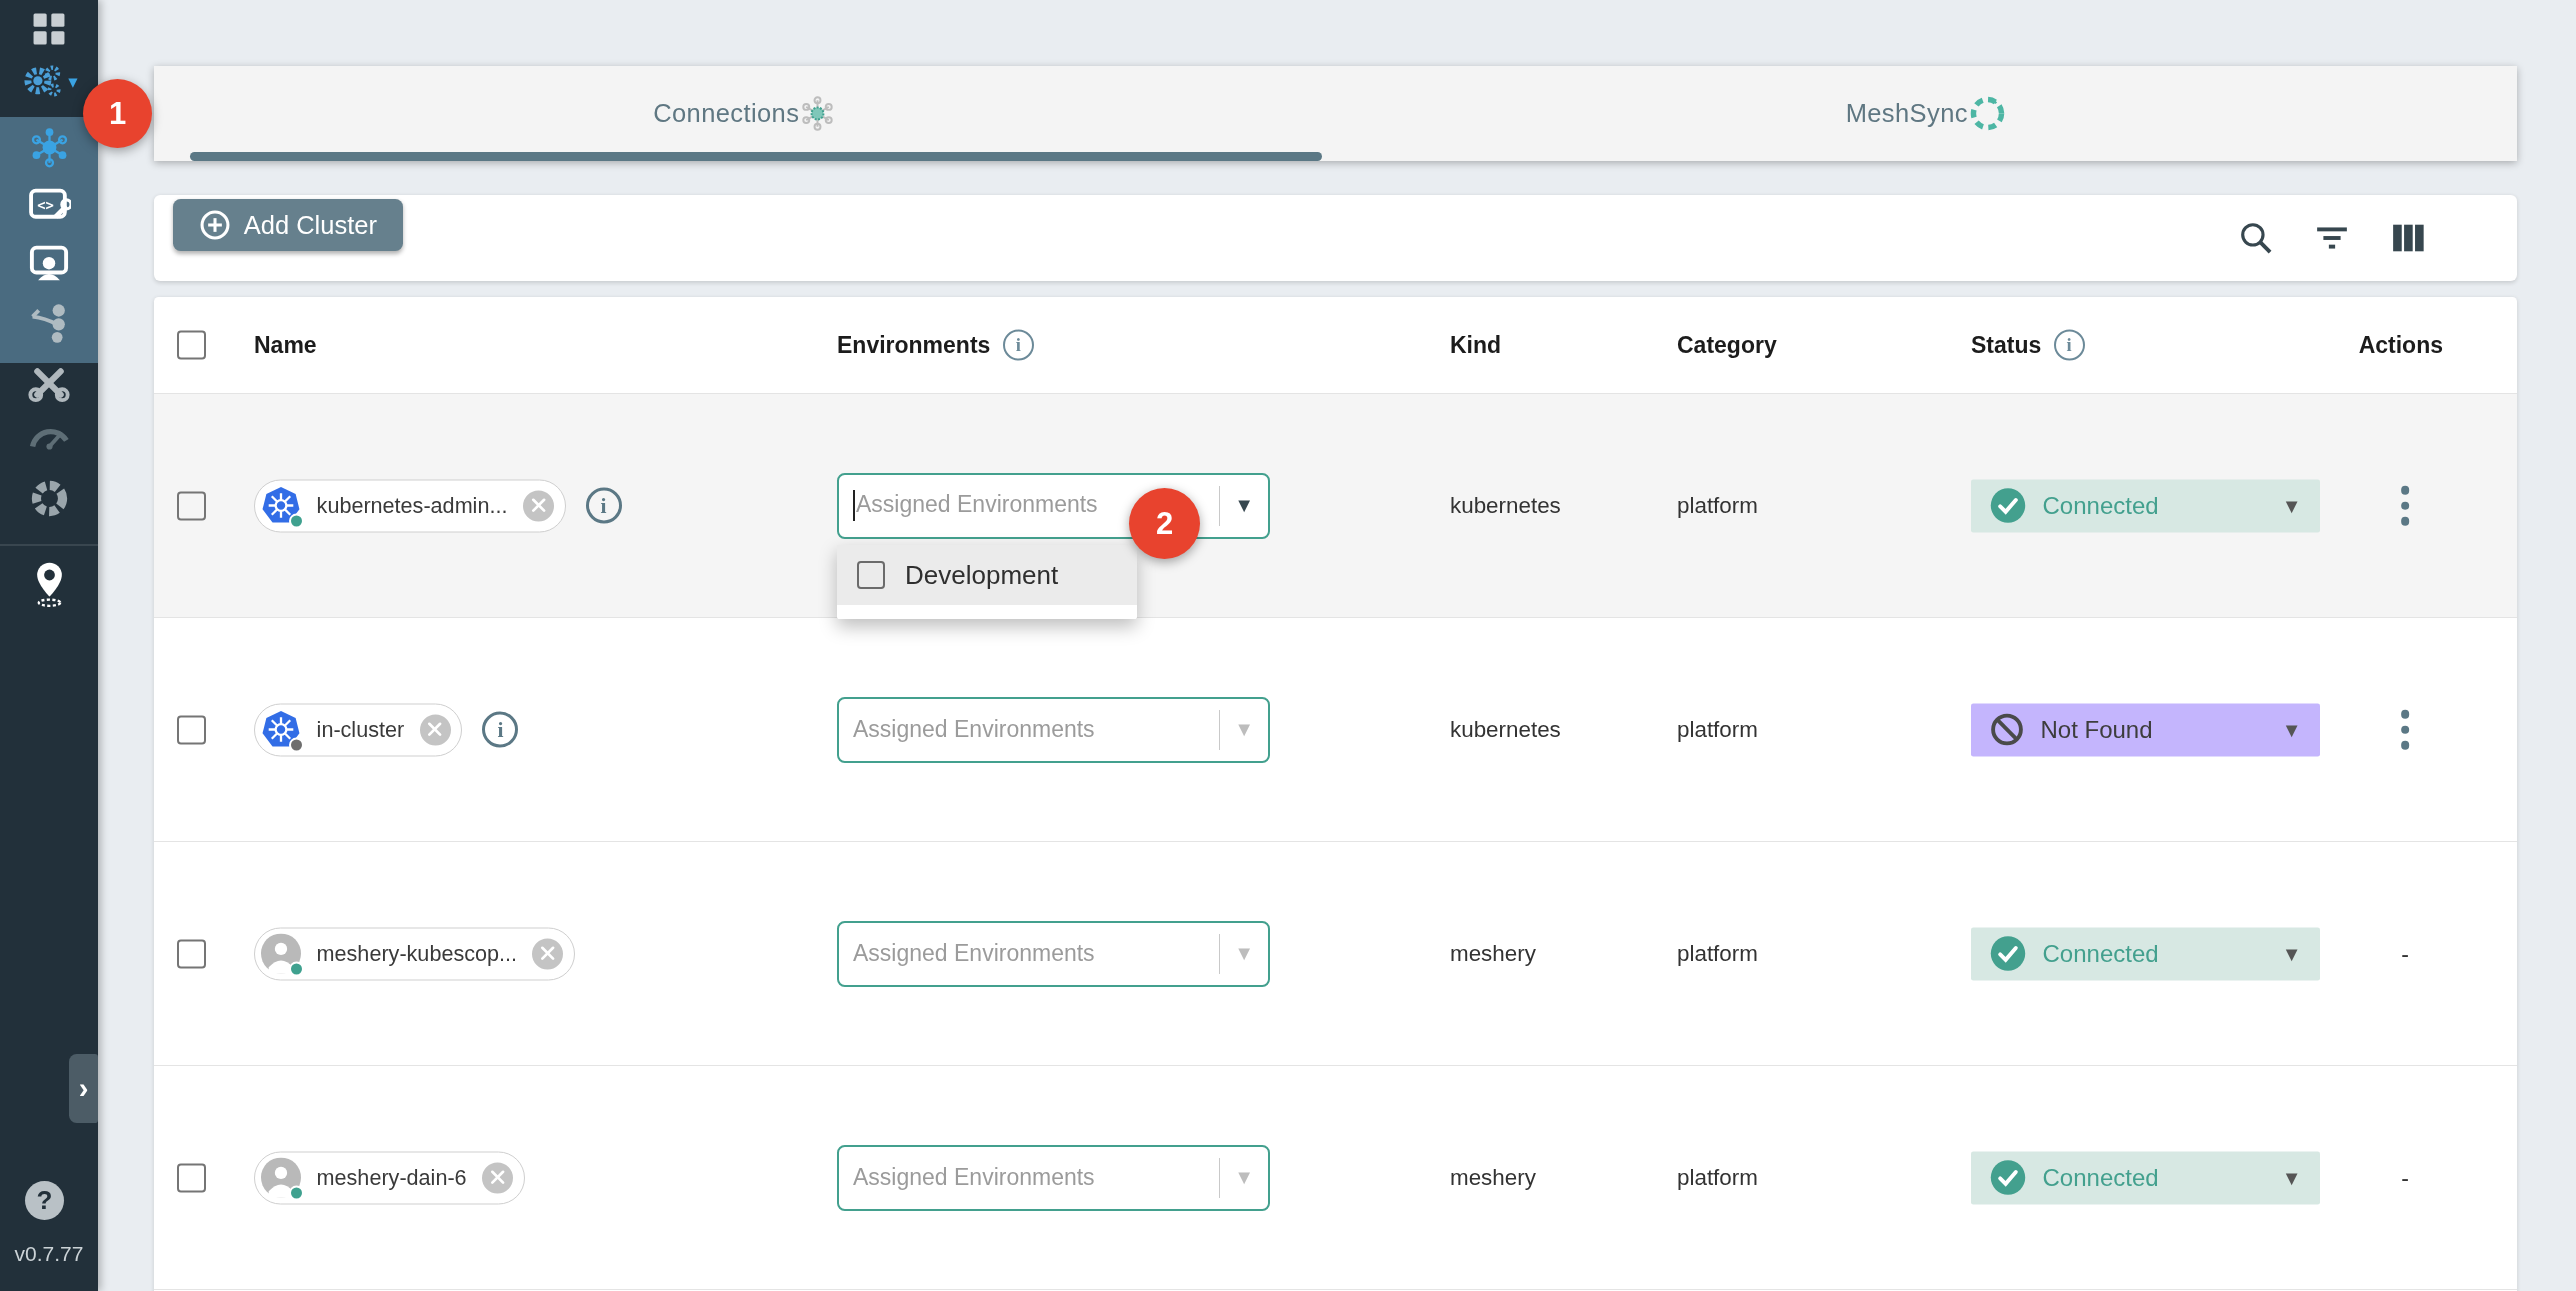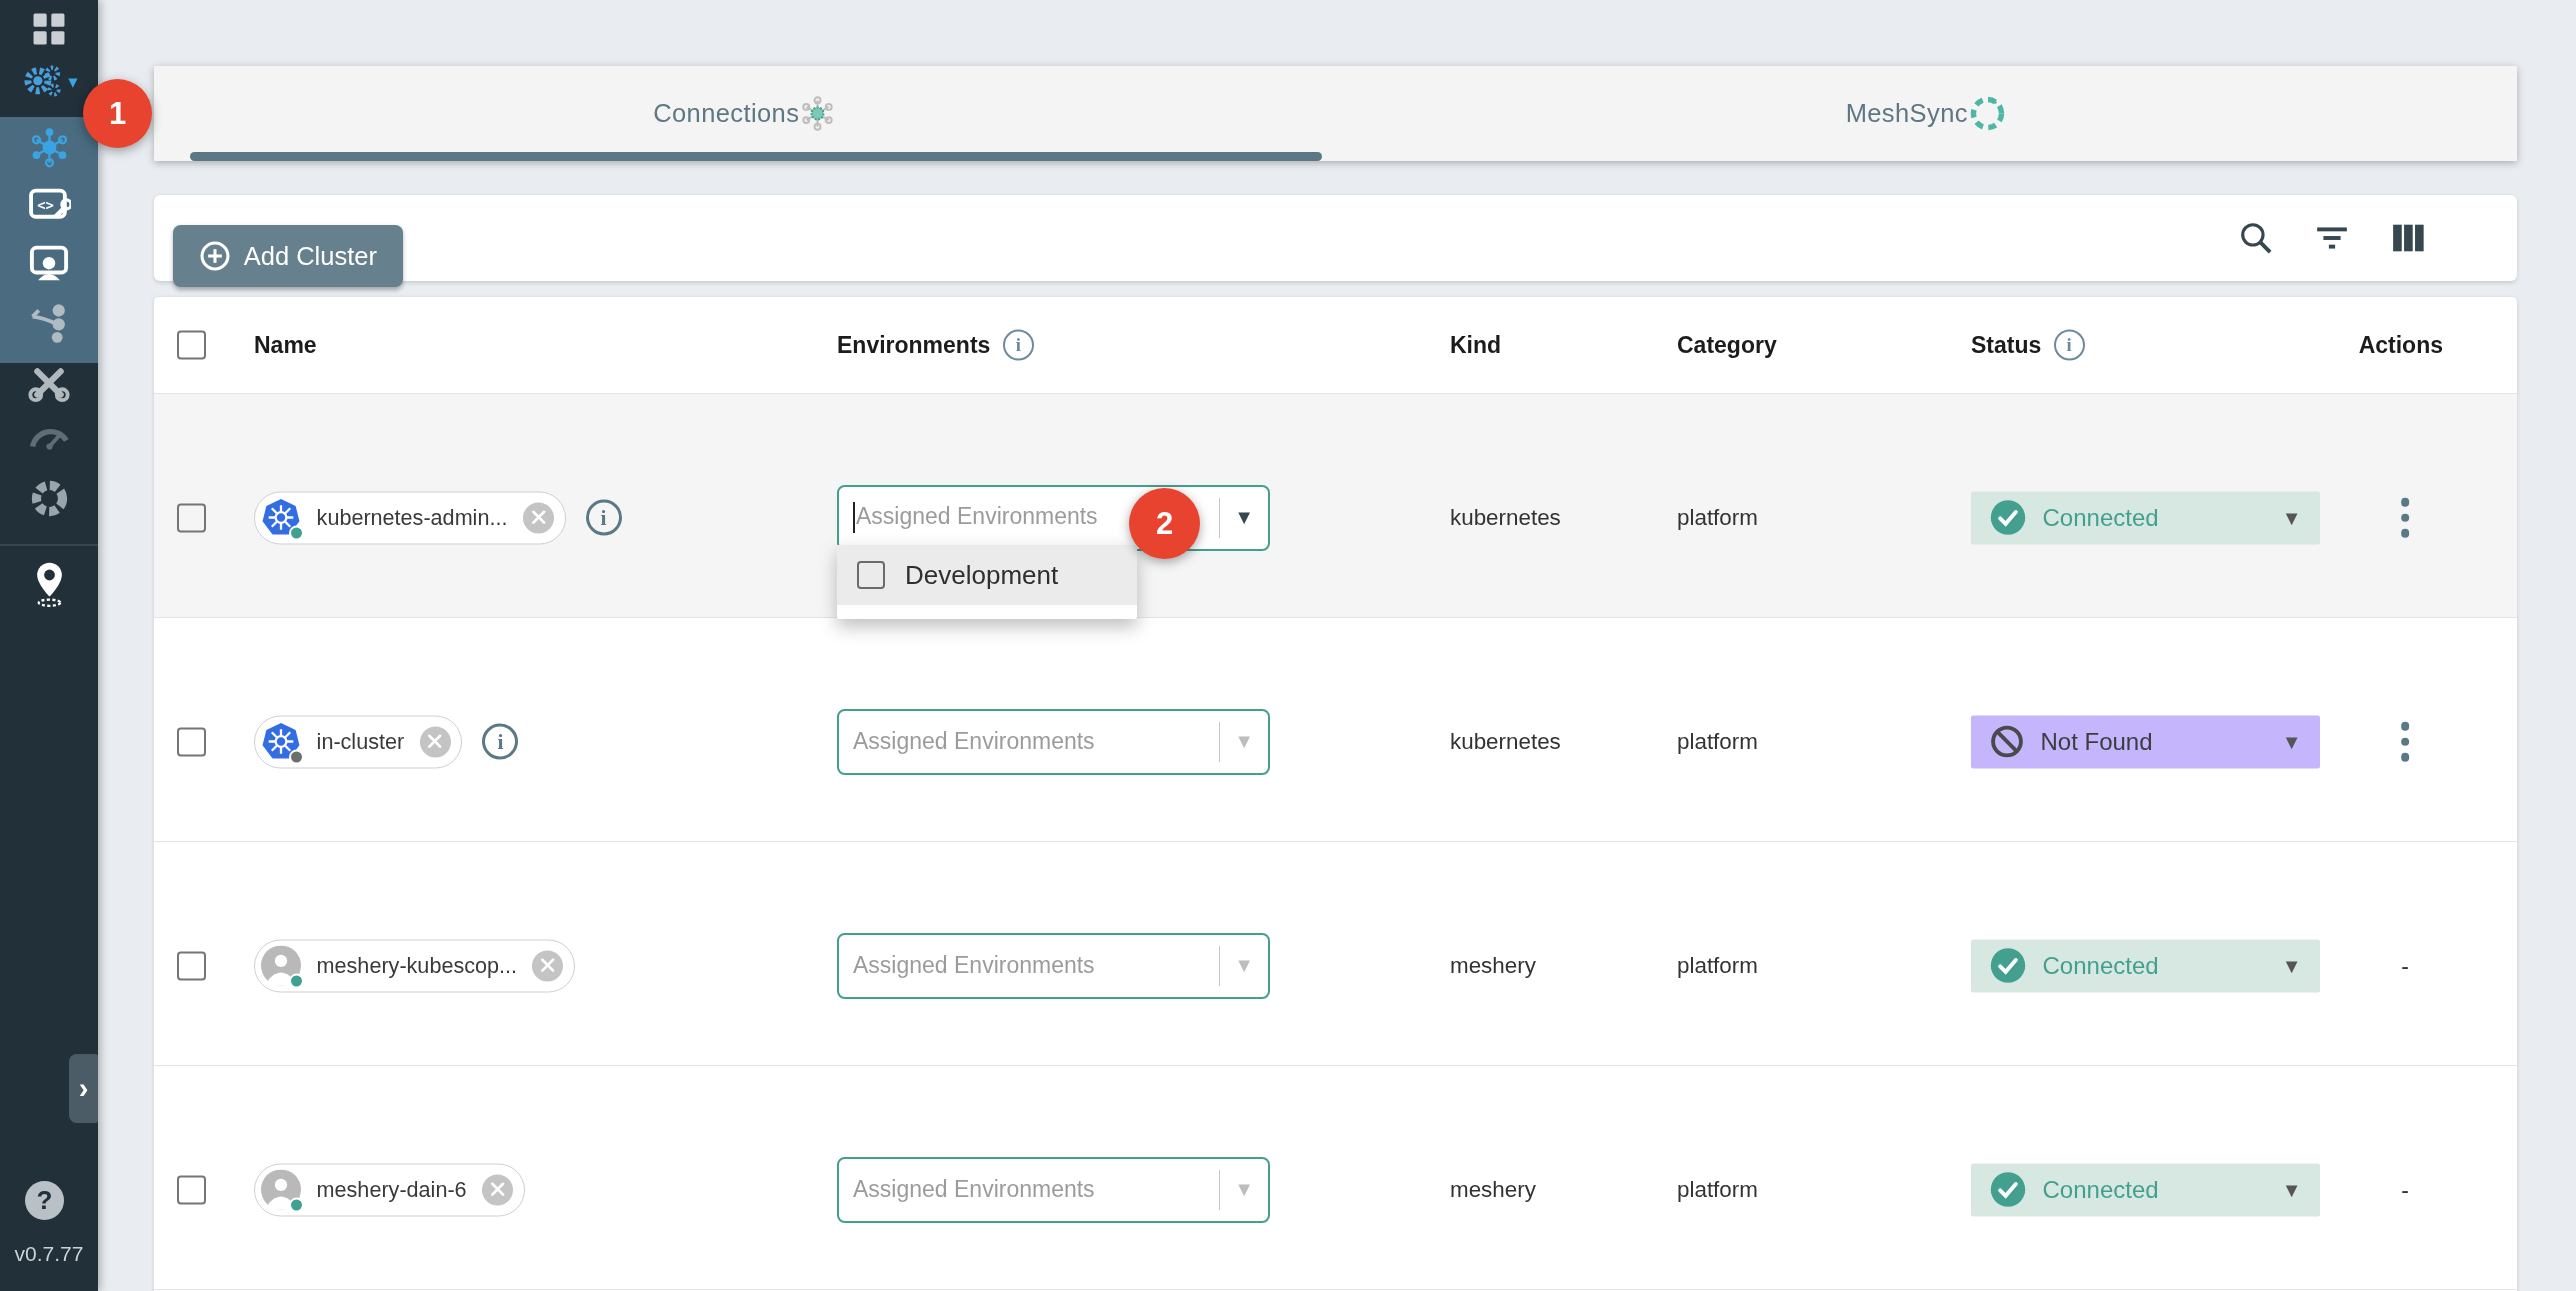--- a/index.html
+++ b/index.html
@@ -34,36 +34,36 @@
   .tabs-card { position: absolute; left: 154px; top: 66px; width: 2363px; height: 95px;
                background: #F4F4F4; box-shadow: 0 2.3px 7.7px rgba(0,0,0,.28); display: flex; }
   .tab { flex: 1; display: flex; align-items: center; justify-content: center; cursor: pointer; }
   .tab-label { font-size: 25.5px; color: #5F7782; letter-spacing: 0.4px; }
   .tab-indicator { position: absolute; left: 36px; bottom: 0; width: 1132px; height: 9.3px;
                    background: #5B7885; border-radius: 4.6px; }
 
   
   .toolbar-card { position: absolute; left: 154px; top: 195px; width: 2363px; height: 86px;
                   background: #fff; border-radius: 6.2px; box-shadow: 0 1.5px 4.6px rgba(0,0,0,.14); }
-  .add-btn { position: absolute; left: 19.3px; top: 30px; height: 62px; padding: 0 26px;
+  .add-btn { position: absolute; left: 19.3px; top: 4px; height: 52px; padding: 0 26px;
              background: #66808D; border: none; border-radius: 7.7px; color: #fff; font-size: 25.5px;
              font-family: inherit; display: flex; align-items: center; gap: 12.4px; cursor: pointer;
              box-shadow: 0 2.3px 4.6px rgba(0,0,0,.3); }
   .tool-icons { position: absolute; right: 91px; top: 0; height: 86px; display: flex; align-items: center; gap: 40px; }
   .tool-icon { width: 36px; height: 36px; cursor: pointer; }
 
   
   .table-card { position: absolute; left: 154px; top: 297px; width: 2363px; height: 996px;
                 background: #fff; border-radius: 4.6px 4.6px 0 0; box-shadow: 0 1.5px 4.6px rgba(0,0,0,.14); }
   .thead { position: relative; height: 97px; border-bottom: 1.5px solid #E4E4E4; }
   .th { position: absolute; top: 50%; transform: translateY(-50%); font-size: 23px; font-weight: bold;
         color: #1C1C1C; display: flex; align-items: center; gap: 12.4px; }
   .row { position: relative; height: 224px; border-bottom: 1.5px solid #E4E4E4; background: #fff; }
   .row.hl { background: #F5F5F5; }
-  .cell { position: absolute; top: 50%; transform: translateY(-50%); margin-top: 12px; }
+  .cell { position: absolute; top: 50%; transform: translateY(-50%); }
 
   .checkbox { width: 29px; height: 29px; border: 2.3px solid #757575; border-radius: 3.9px; background: transparent; cursor: pointer; }
 
   
   .chip { display: inline-flex; align-items: center; gap: 15.4px; height: 53px; padding: 0 10.8px 0 6.2px;
           border: 1.5px solid #CFCFCF; border-radius: 28px; background: #fff; cursor: pointer; }
   .chip-avatar { position: relative; width: 40px; height: 40px; flex: 0 0 auto; }
   .chip-name { font-size: 21.6px; color: #3A3A3A; white-space: nowrap; }
   .chip-x { width: 31px; height: 31px; border-radius: 50%; background: #C4C4C4; display: flex;
             align-items: center; justify-content: center; cursor: pointer; flex: 0 0 auto; }

